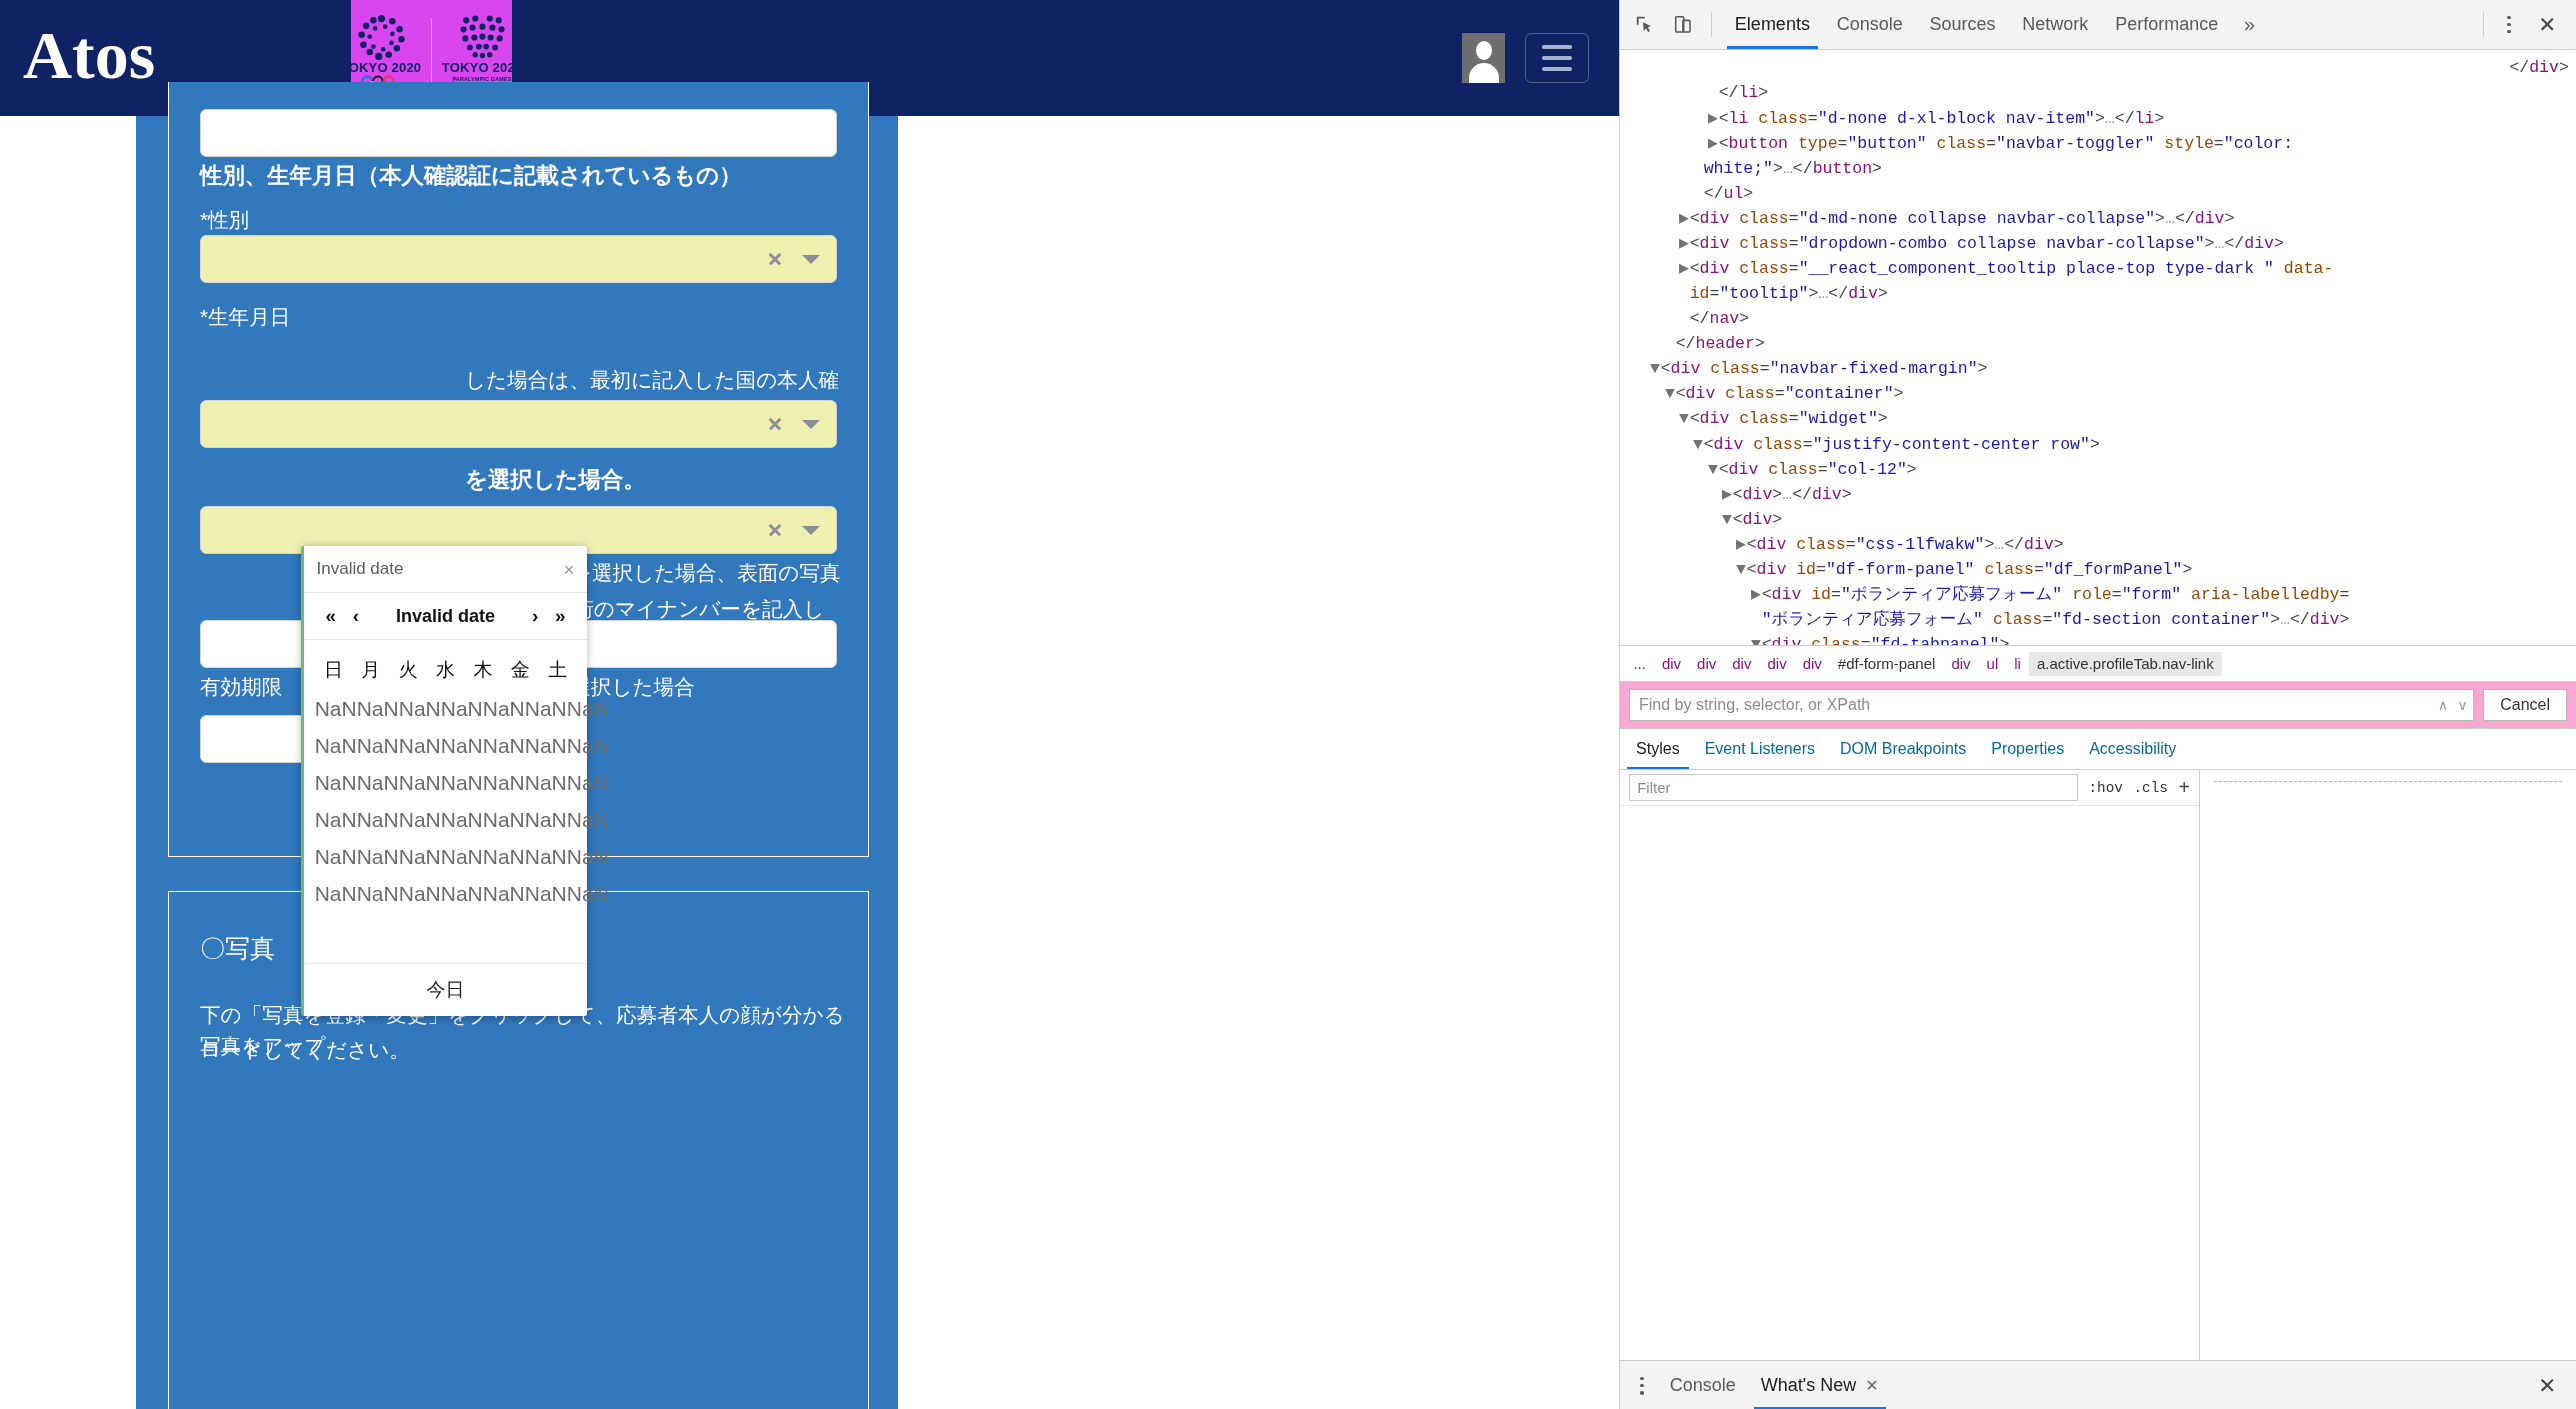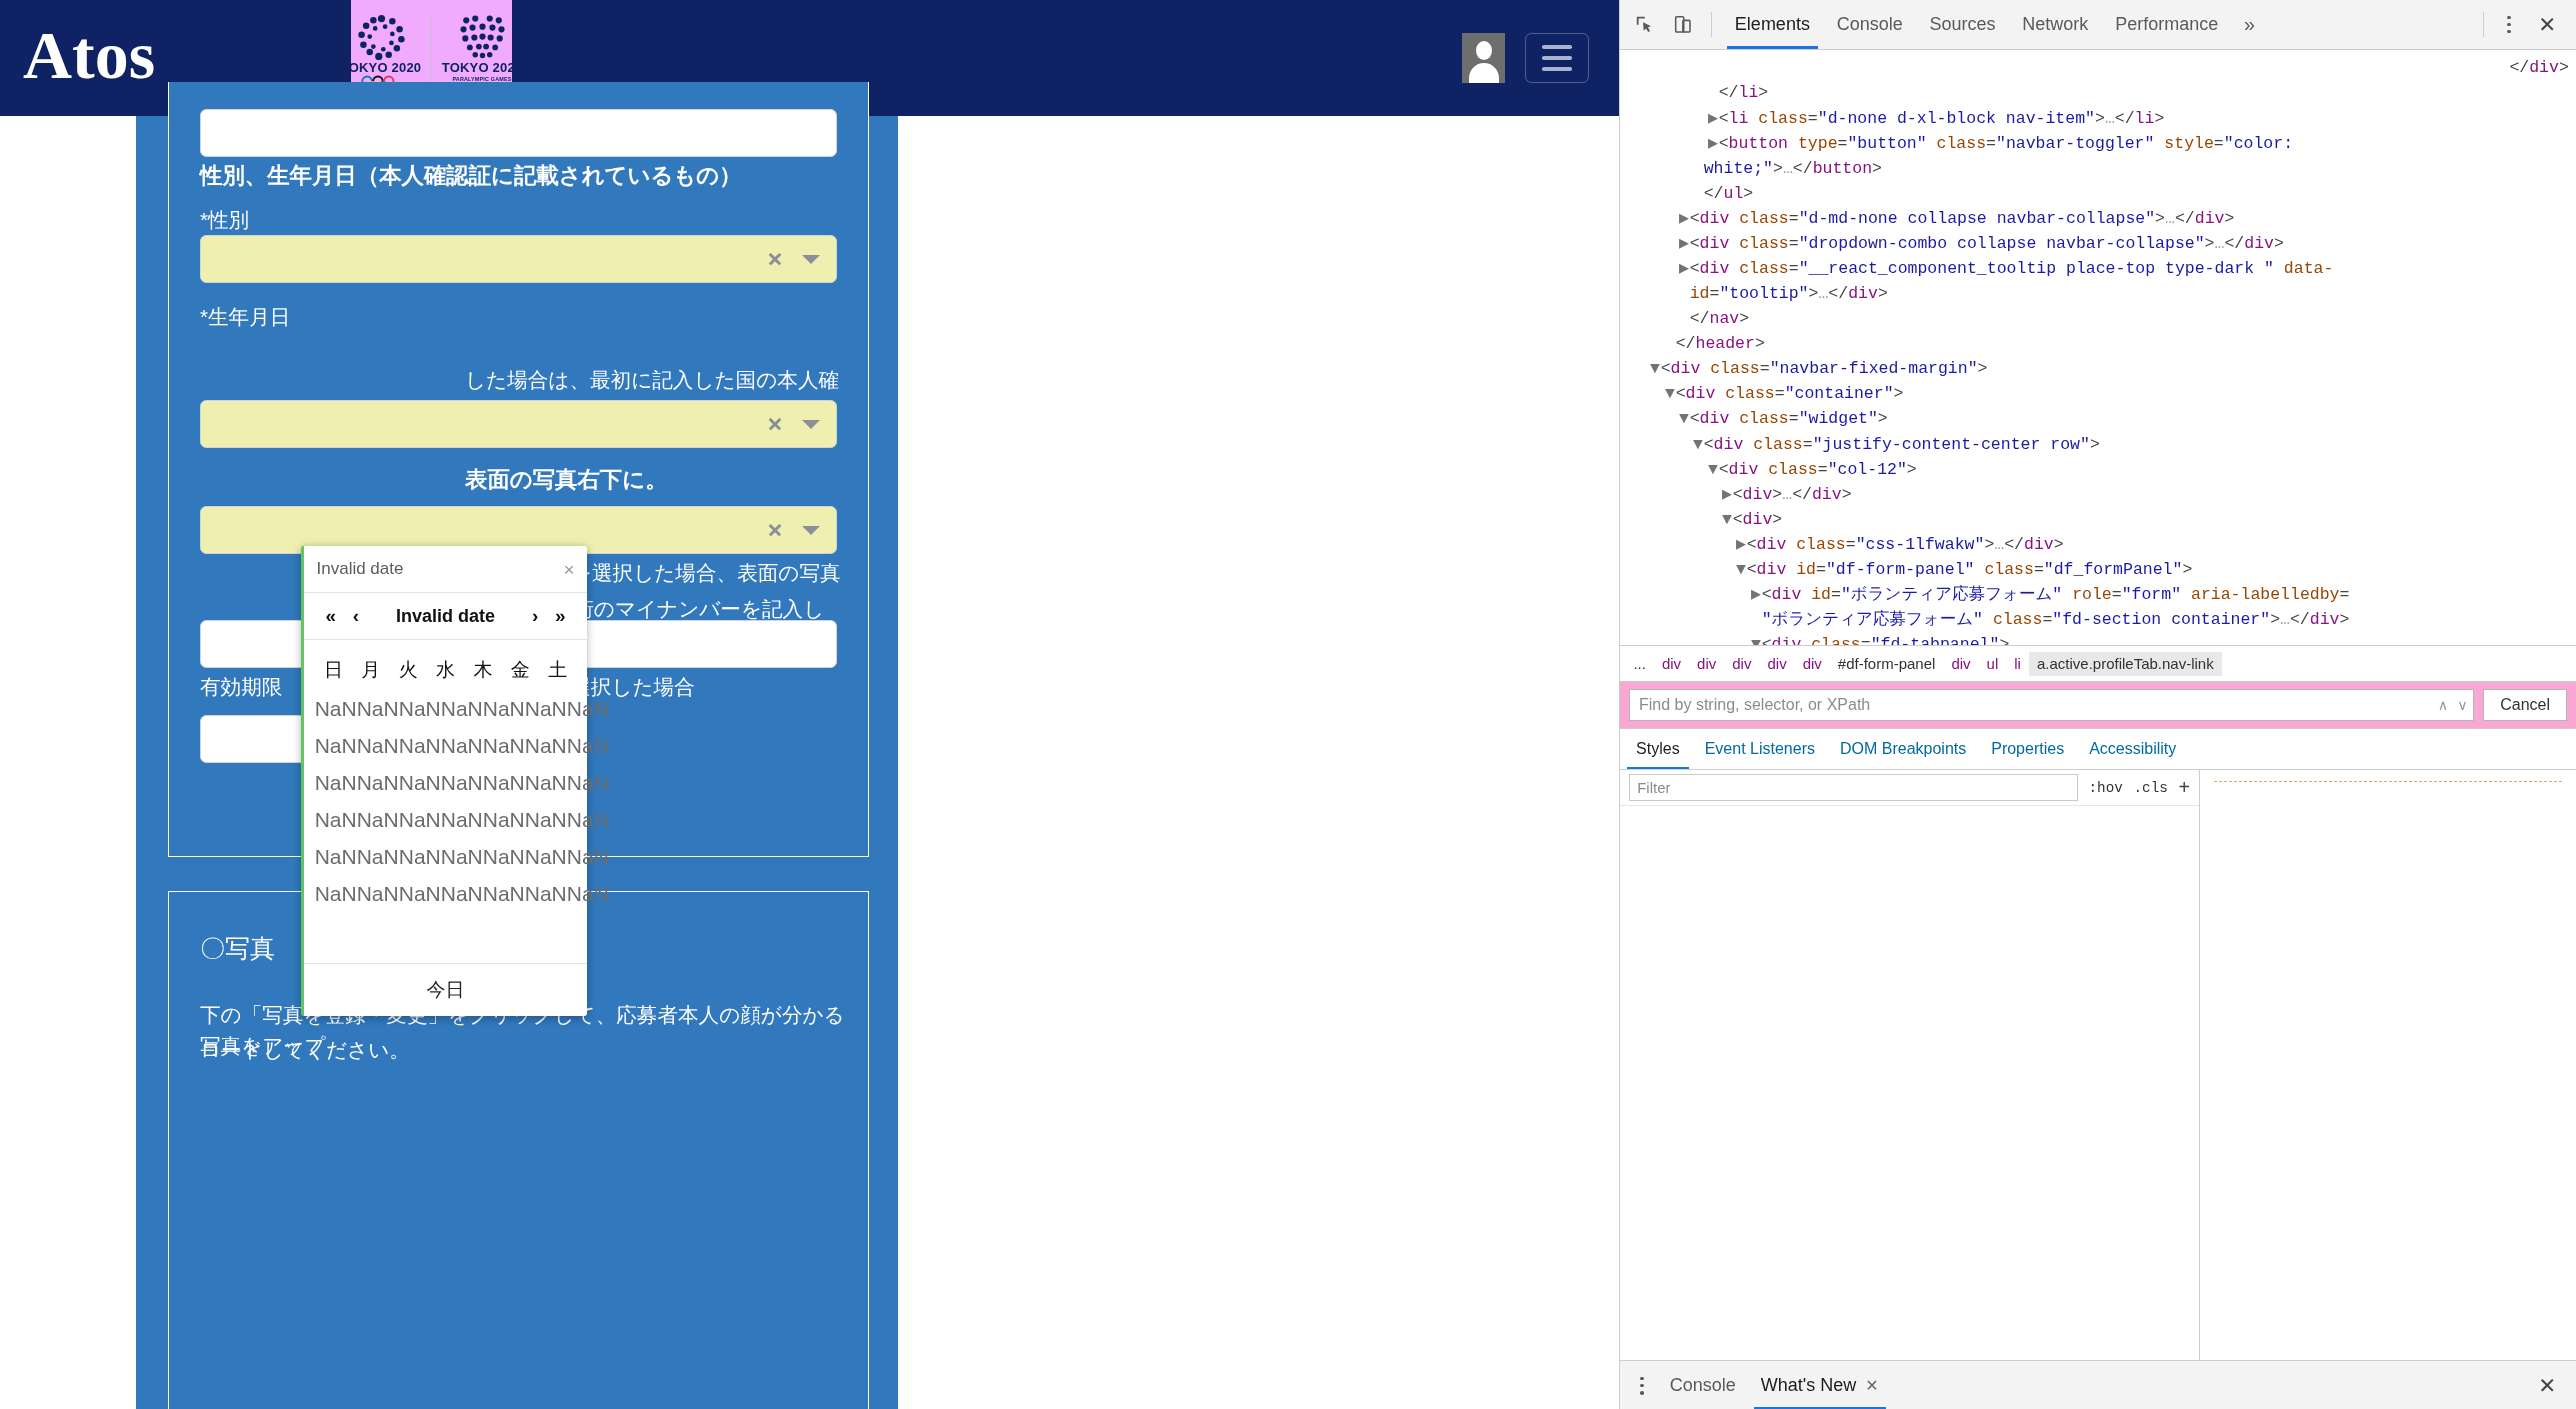--- a/index.html
+++ b/index.html
@@ -15,21 +15,21 @@
   
   .page { position: relative; width: 1619px; height: 1410px; background: #fff; overflow: hidden; }
 
   .navbar {
     position: relative; height: 116px; background: #0e2264;
     display: flex; align-items: center; padding: 0 0 0 23px;
   }
   .brand-logo { display: block; }
   .olympic-mark {
     position: absolute; left: 351px; top: 0;
-    width: 161px; height: 116px; background: #f0abfc;
+    width: 161px; height: 116px; background: #d946ef;
     display: flex; flex-direction: column; align-items: center; justify-content: center;
   }
   .om-inner { display: flex; align-items: stretch; }
   .om-col { display: flex; flex-direction: column; align-items: center; padding: 0 9.8px; }
   .om-sep { width: 0.9px; background: #bfc4d4; margin: 3.6px 0; }
   .om-word { font-size: 13px; font-weight: 700; color: #0e2264; letter-spacing: 0.2px; line-height: 1.1; white-space: nowrap; }
   .om-sub { font-size: 5.4px; font-weight: 700; color: #0e2264; letter-spacing: 0.2px; margin-top: 0.9px; }
 
   .nav-right { position: absolute; right: 30px; top: 0; height: 116px; display: flex; align-items: center; gap: 19.7px; }
   .avatar { width: 43px; height: 50px; background: #6e6e6e; display: block; position: relative; overflow: hidden; }
@@ -322,21 +322,21 @@
 
           <div class="el lbl" style="left:64px; top:186px;">*生年月日</div>
 
           <div class="el lbl" style="left:329px; top:249px; width:376px;">した場合は、最初に記入した国の本人確認証と</div>
 
           <div class="el yellow-input" style="left:64px; top:284px; width:637px;">
             <span class="ic-clear"></span>
             <span class="ic-caret"></span>
           </div>
 
-          <div class="el lbl bold" style="left:329px; top:347px; width:376px;">表面の写真右下に。</div>
+          <div class="el lbl bold" style="left:329px; top:347px; width:376px;">を選択した場合。</div>
 
           <div class="el yellow-input" style="left:64px; top:390px; width:637px;">
             <span class="ic-clear"></span>
             <span class="ic-caret"></span>
           </div>
 
           <div class="el lbl" style="left:331px; top:442px; width:376px;">ーカード」を選択した場合、表面の写真右下に</div>
           <div class="el lbl" style="left:331px; top:478px; width:376px;">コード（12桁のマイナンバーを記入しないよ</div>
 
           <div class="el white-input" style="left:64px; top:504px; width:637px;"></div>

